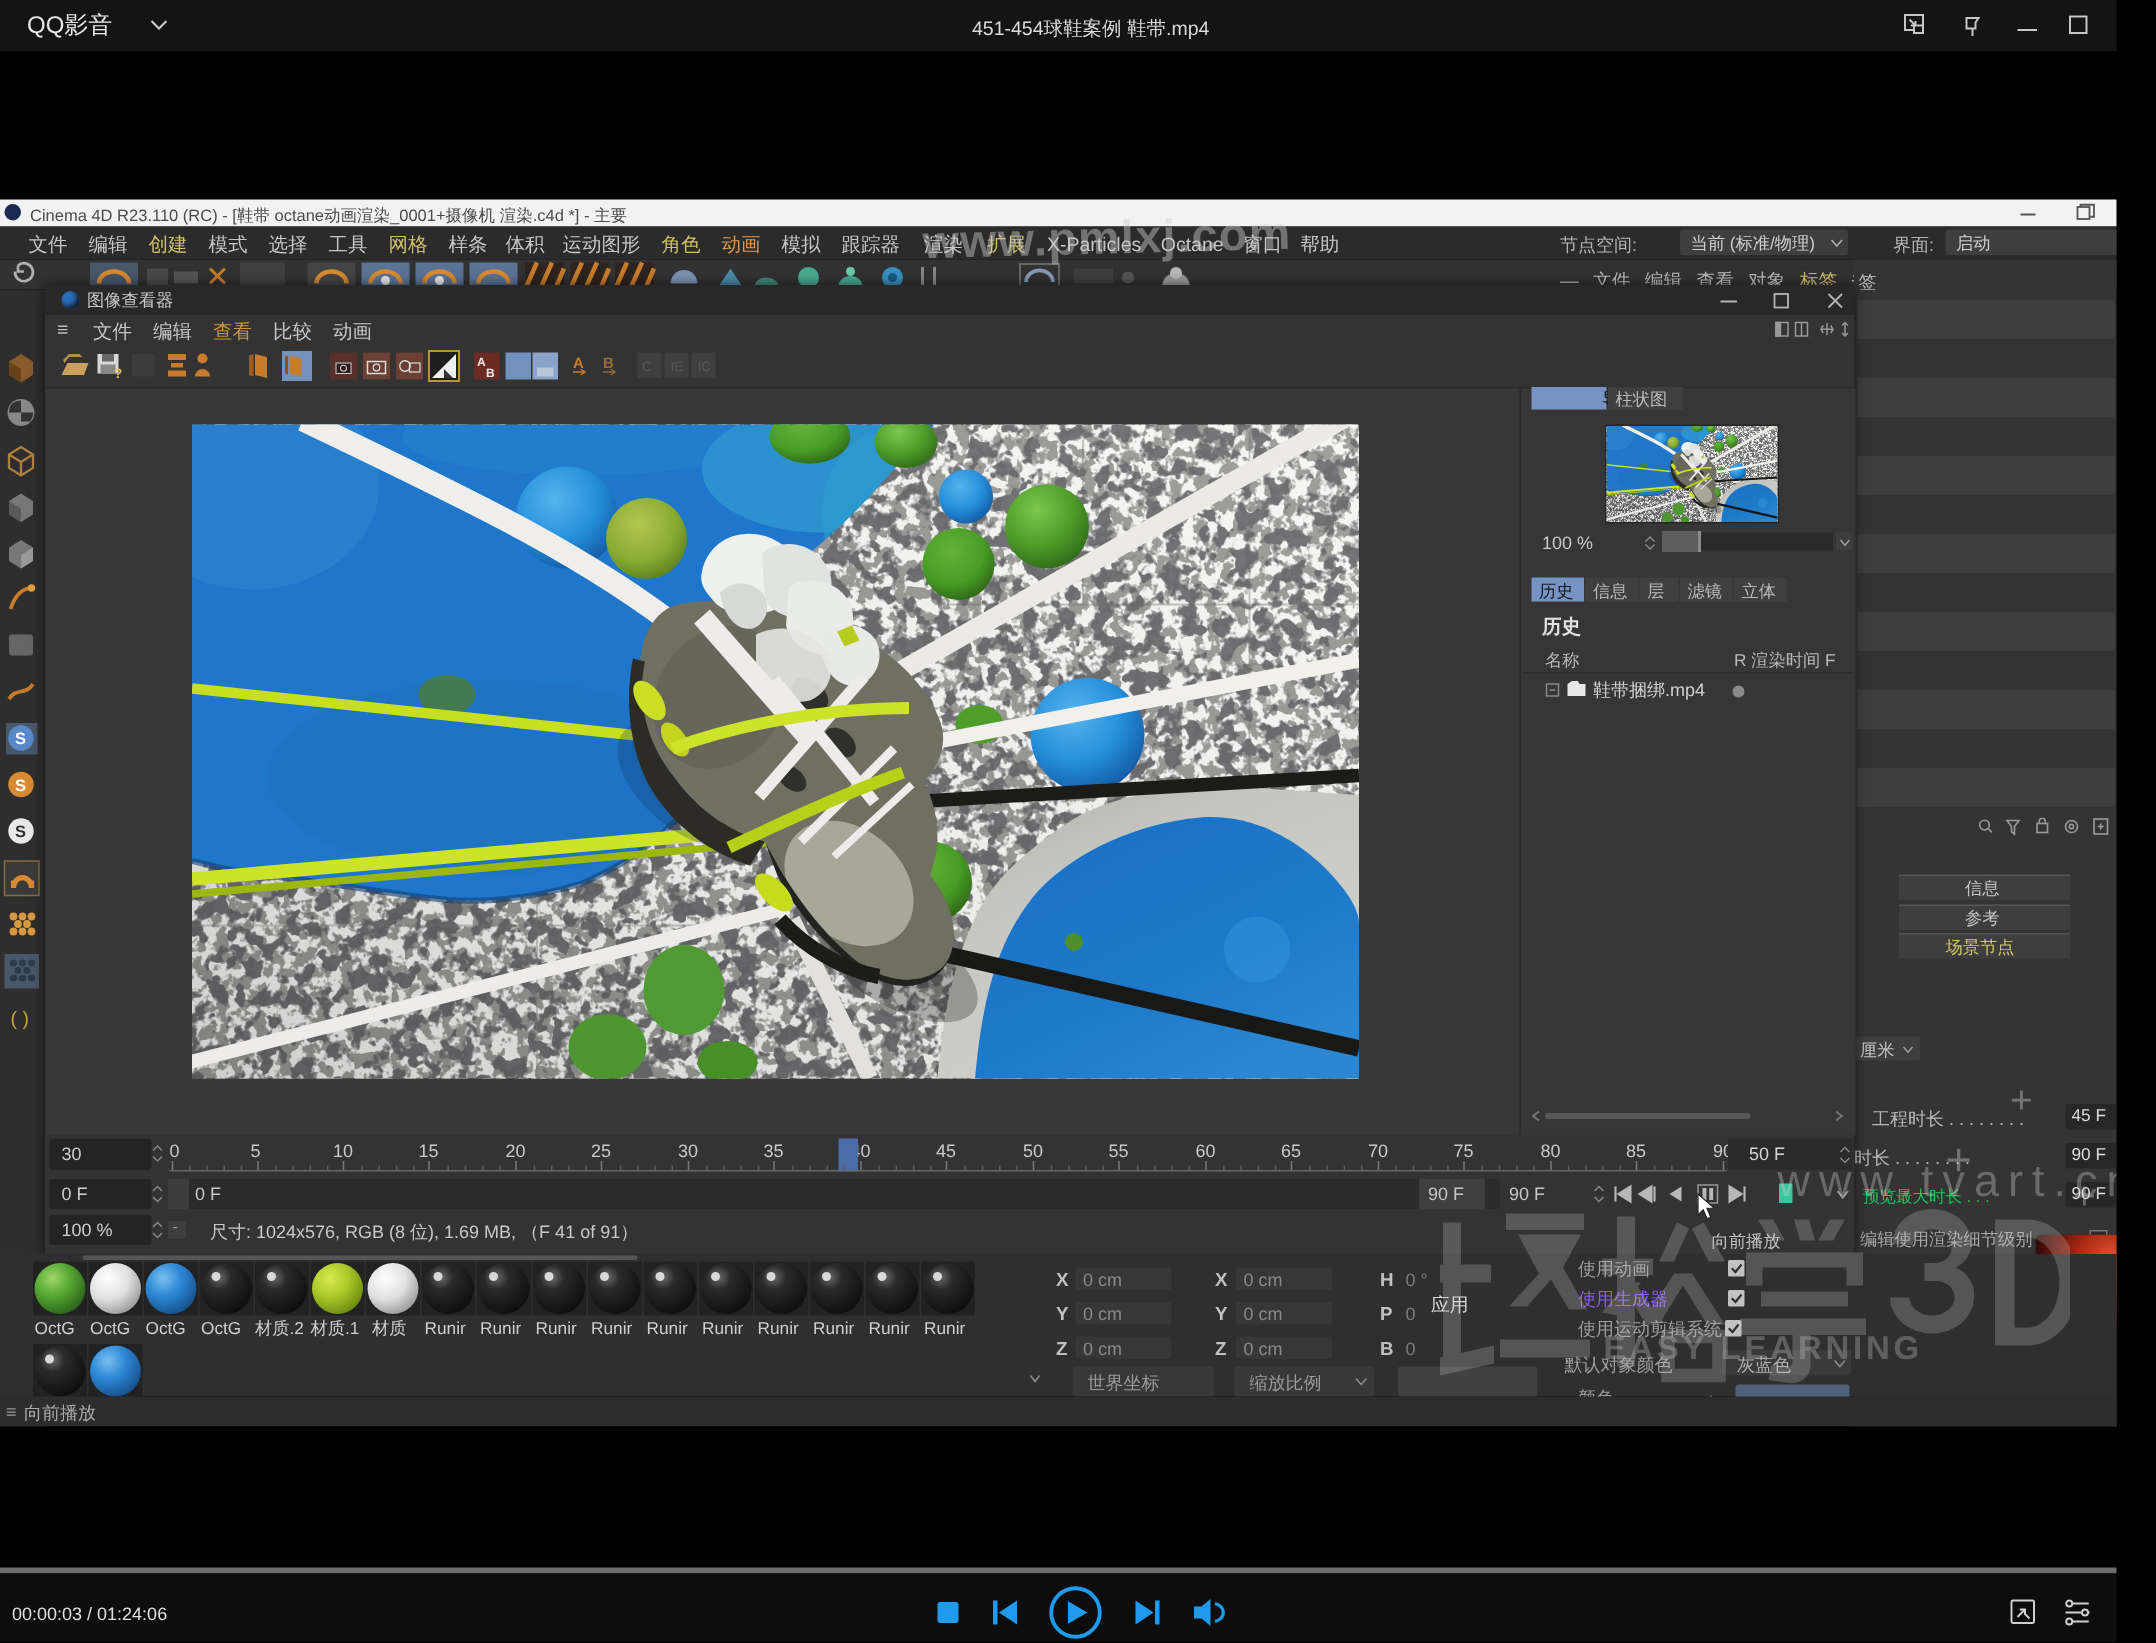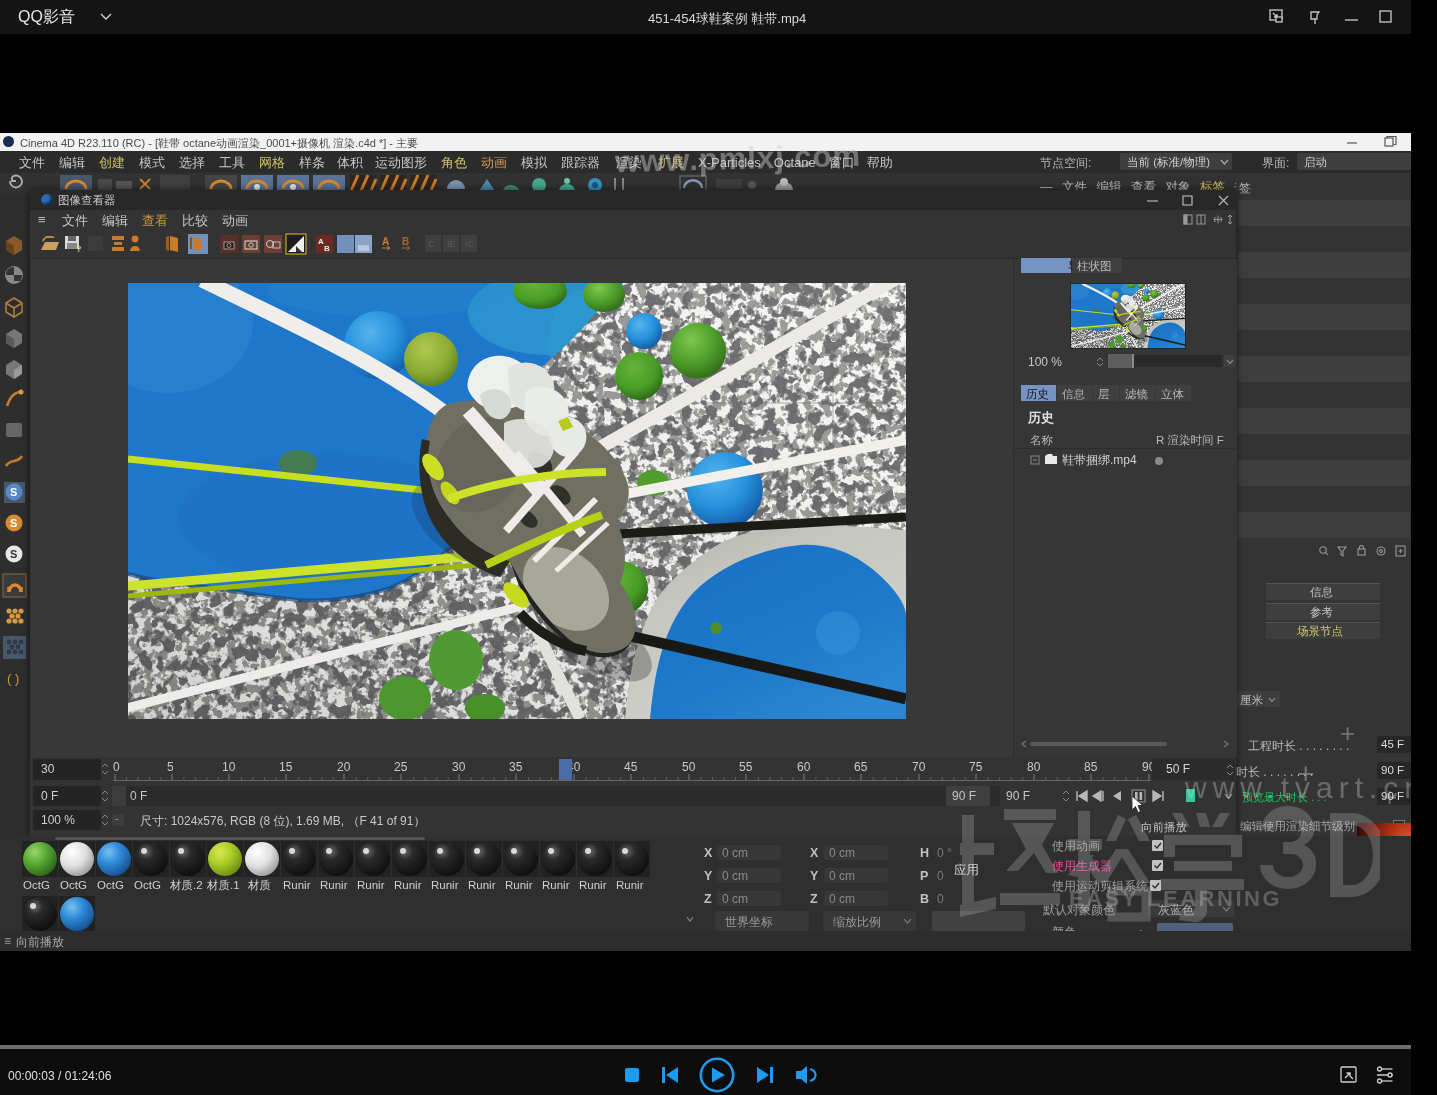--- a/index.html
+++ b/index.html
@@ -743,21 +743,21 @@
       </svg>
  <div class="a" style="left:932px;top:911px;width:93px;height:20px;background:#414141;border-radius:2px;"></div>
  <div class="tx" style="left:954px;top:862px;font-size:12.5px;color:#d8d8d8;">应用</div>
 </div>
 <div id="botset">
  <div class="tx" style="left:1052px;top:838px;font-size:12px;color:#9e9e9e;">使用动画</div>
  <div class="a" style="left:1152px;top:840px;width:11px;height:11px;background:#c2c2c2;border-radius:1px;"></div>
  <svg class="a" style="left:1153px;top:841px" width="9" height="9">
         <path d="M1.5,4.5 l2.5,2.5 4,-5" stroke="#333" stroke-width="1.5" fill="none"></path>
       </svg>
- <div class="tx" style="left:1052px;top:858px;font-size:12px;color:#ec4899;">使用生成器</div>
+ <div class="tx" style="left:1052px;top:858px;font-size:12px;color:#8b5cf6;">使用生成器</div>
  <div class="a" style="left:1152px;top:860px;width:11px;height:11px;background:#c2c2c2;border-radius:1px;"></div>
  <svg class="a" style="left:1153px;top:861px" width="9" height="9">
         <path d="M1.5,4.5 l2.5,2.5 4,-5" stroke="#333" stroke-width="1.5" fill="none"></path>
       </svg>
  <div class="tx" style="left:1052px;top:878px;font-size:12px;color:#9e9e9e;">使用运动剪辑系统</div>
  <div class="a" style="left:1150px;top:880px;width:11px;height:11px;background:#c2c2c2;border-radius:1px;"></div>
  <svg class="a" style="left:1151px;top:881px" width="9" height="9">
         <path d="M1.5,4.5 l2.5,2.5 4,-5" stroke="#333" stroke-width="1.5" fill="none"></path>
       </svg>
  <div class="tx" style="left:1043px;top:902px;font-size:12px;color:#9e9e9e;">默认对象颜色</div>

